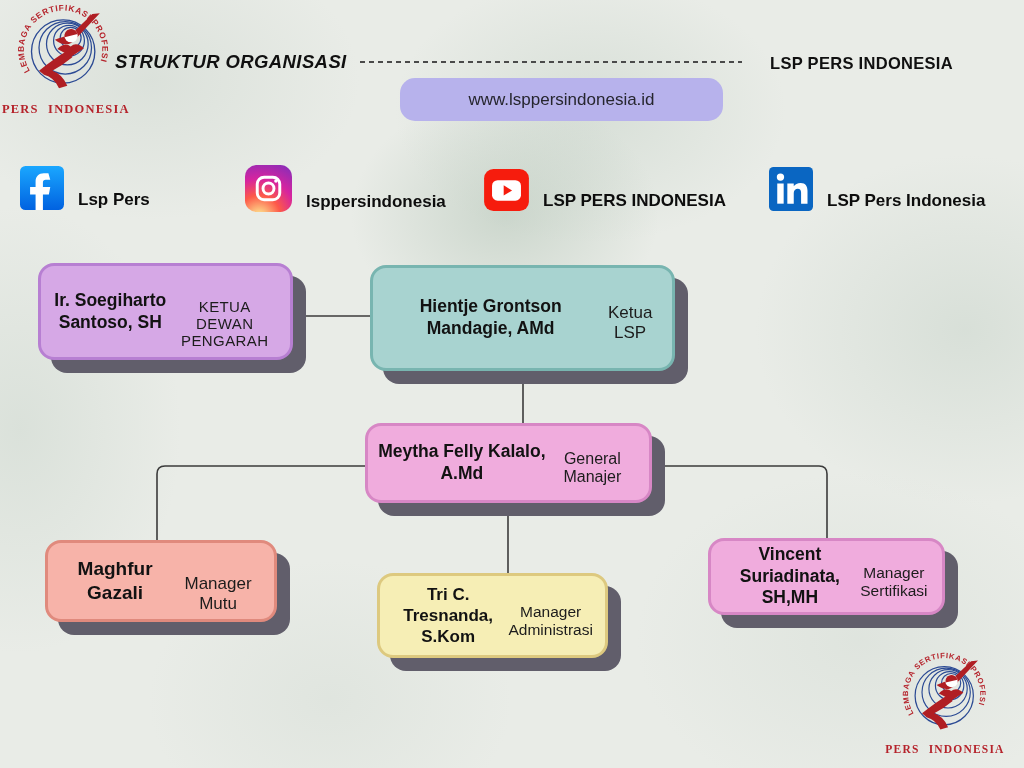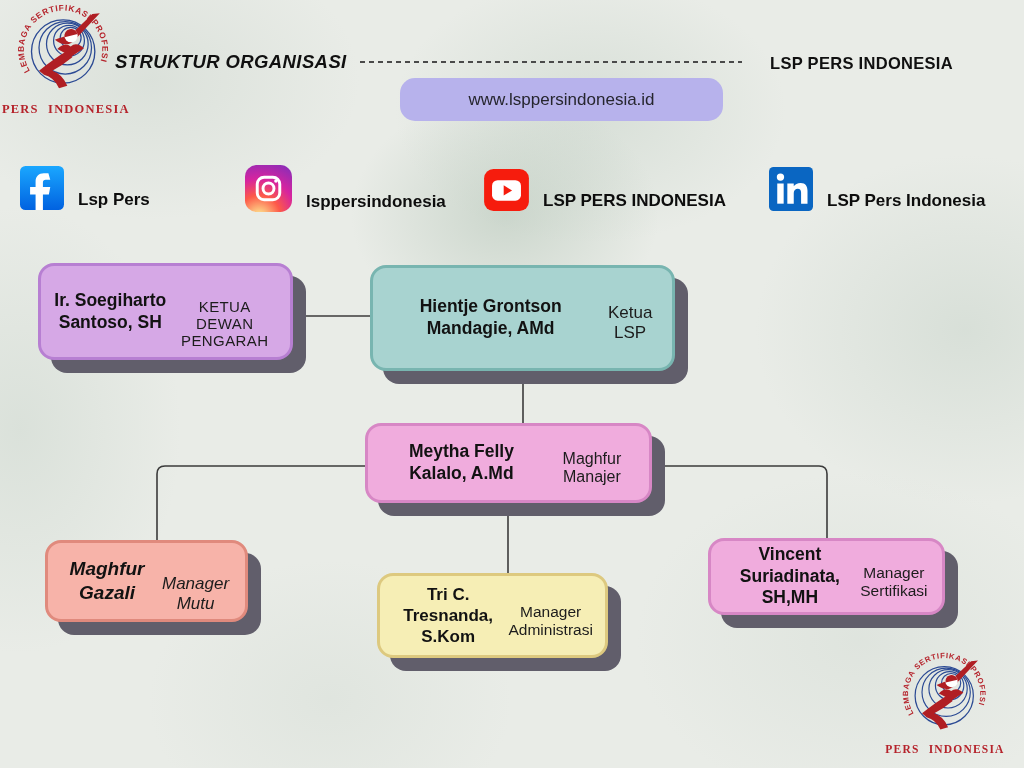--- a/index.html
+++ b/index.html
@@ -141,24 +141,24 @@
     <div class="node-role">KETUA DEWAN PENGARAH</div>
   </div>
 
   <div class="node gap-sm abs" style="left: 370px; top: 265px; width: 305px; height: 106px; background: rgb(168, 211, 208); border-color: rgb(120, 181, 176);">
     <div class="node-name">Hientje Grontson Mandagie, AMd</div>
     <div class="node-role" style="font-size:17px;">Ketua LSP</div>
   </div>
 
   <div class="node gap-sm abs" style="left: 365px; top: 423px; width: 287px; height: 80px; background: rgb(240, 172, 221); border-color: rgb(215, 135, 197);">
     <div class="node-name">Meytha Felly Kalalo, A.Md</div>
-    <div class="node-role" style="font-size:16px;">Maghfur Manajer</div>
+    <div class="node-role" style="font-size:16px;">General Manajer</div>
   </div>
 
-  <div class="node node-maghfur gap-md abs" style="left: 45px; top: 540px; width: 203px; height: 82px; background: rgb(247, 179, 169); border-color: rgb(224, 138, 125); font-style: italic;">
+  <div class="node node-maghfur gap-md abs" style="left: 45px; top: 540px; width: 232px; height: 82px; background: rgb(247, 179, 169); border-color: rgb(224, 138, 125);">
     <div class="node-name">Maghfur Gazali</div>
     <div class="node-role" style="font-size:17px;">Manager Mutu</div>
   </div>
 
   <div class="node gap-sm abs" style="left: 377px; top: 573px; width: 231px; height: 85px; background: rgb(246, 238, 181); border-color: rgb(221, 201, 127); justify-content: space-between;">
     <div class="node-name" style="font-size:17px;">Tri C. Tresnanda, S.Kom</div>
     <div class="node-role">Manager Administrasi</div>
   </div>
 
   <div class="node gap-sm abs" style="left: 708px; top: 538px; width: 237px; height: 77px; background: rgb(240, 172, 221); border-color: rgb(215, 135, 197); padding-left: 13px;">

